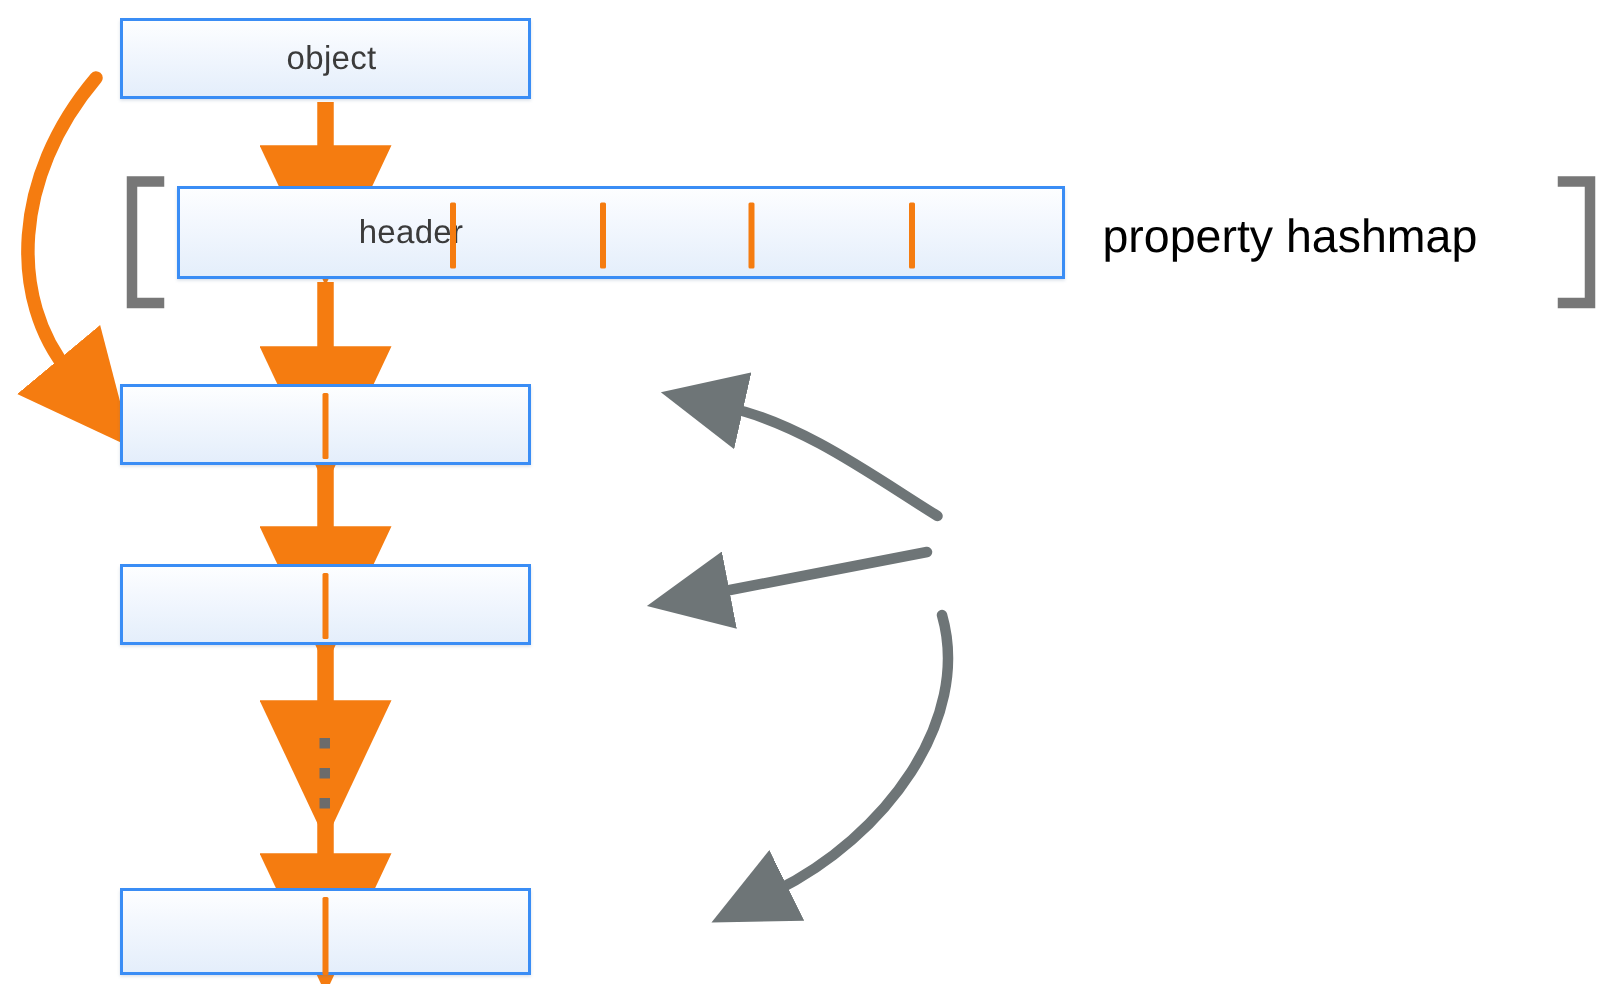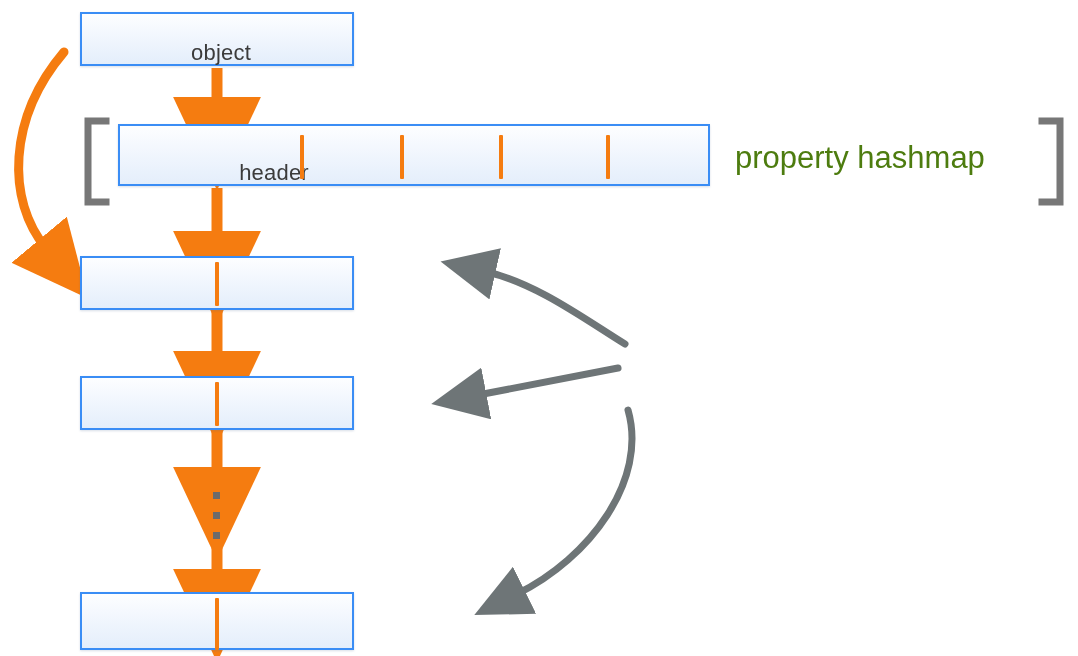--- a/index.html
+++ b/index.html
@@ -26,21 +26,21 @@
     height: 656px;
   }
 
   
   .node-box {
     position: absolute;
     box-sizing: border-box;
     border: 2px solid #3a8df5;
     background: linear-gradient(to bottom, #fdfeff 0%, #f4f8fe 35%, #e4eefb 100%);
     display: flex;
-    align-items: flex-end;
+    align-items: center;
     justify-content: center;
     box-shadow: 0 1px 2px rgba(80,110,150,0.22);
   }
   .node-label {
     font-size: 22px;
     color: #3b3b3b;
     letter-spacing: 0.2px;
     line-height: 1;
     position: relative;
     z-index: 4;
@@ -94,21 +94,21 @@
     z-index: 5;
   }
   #ellipsis-dot-1 { top: 492px; }
   #ellipsis-dot-2 { top: 512px; }
   #ellipsis-dot-3 { top: 532px; }
 
   
   .annotation {
     position: absolute;
     font-size: 31px;
-    color: #4d7c0f;
+    color: #000000;
     white-space: nowrap;
     line-height: 1;
   }
   #annotation-hashmap { left: 735px; top: 142px; }
   #annotation-pairs   { left: 633px; top: 345px; }
 </style>
 </head>
 <body>
 
 <div id="diagram-root">

